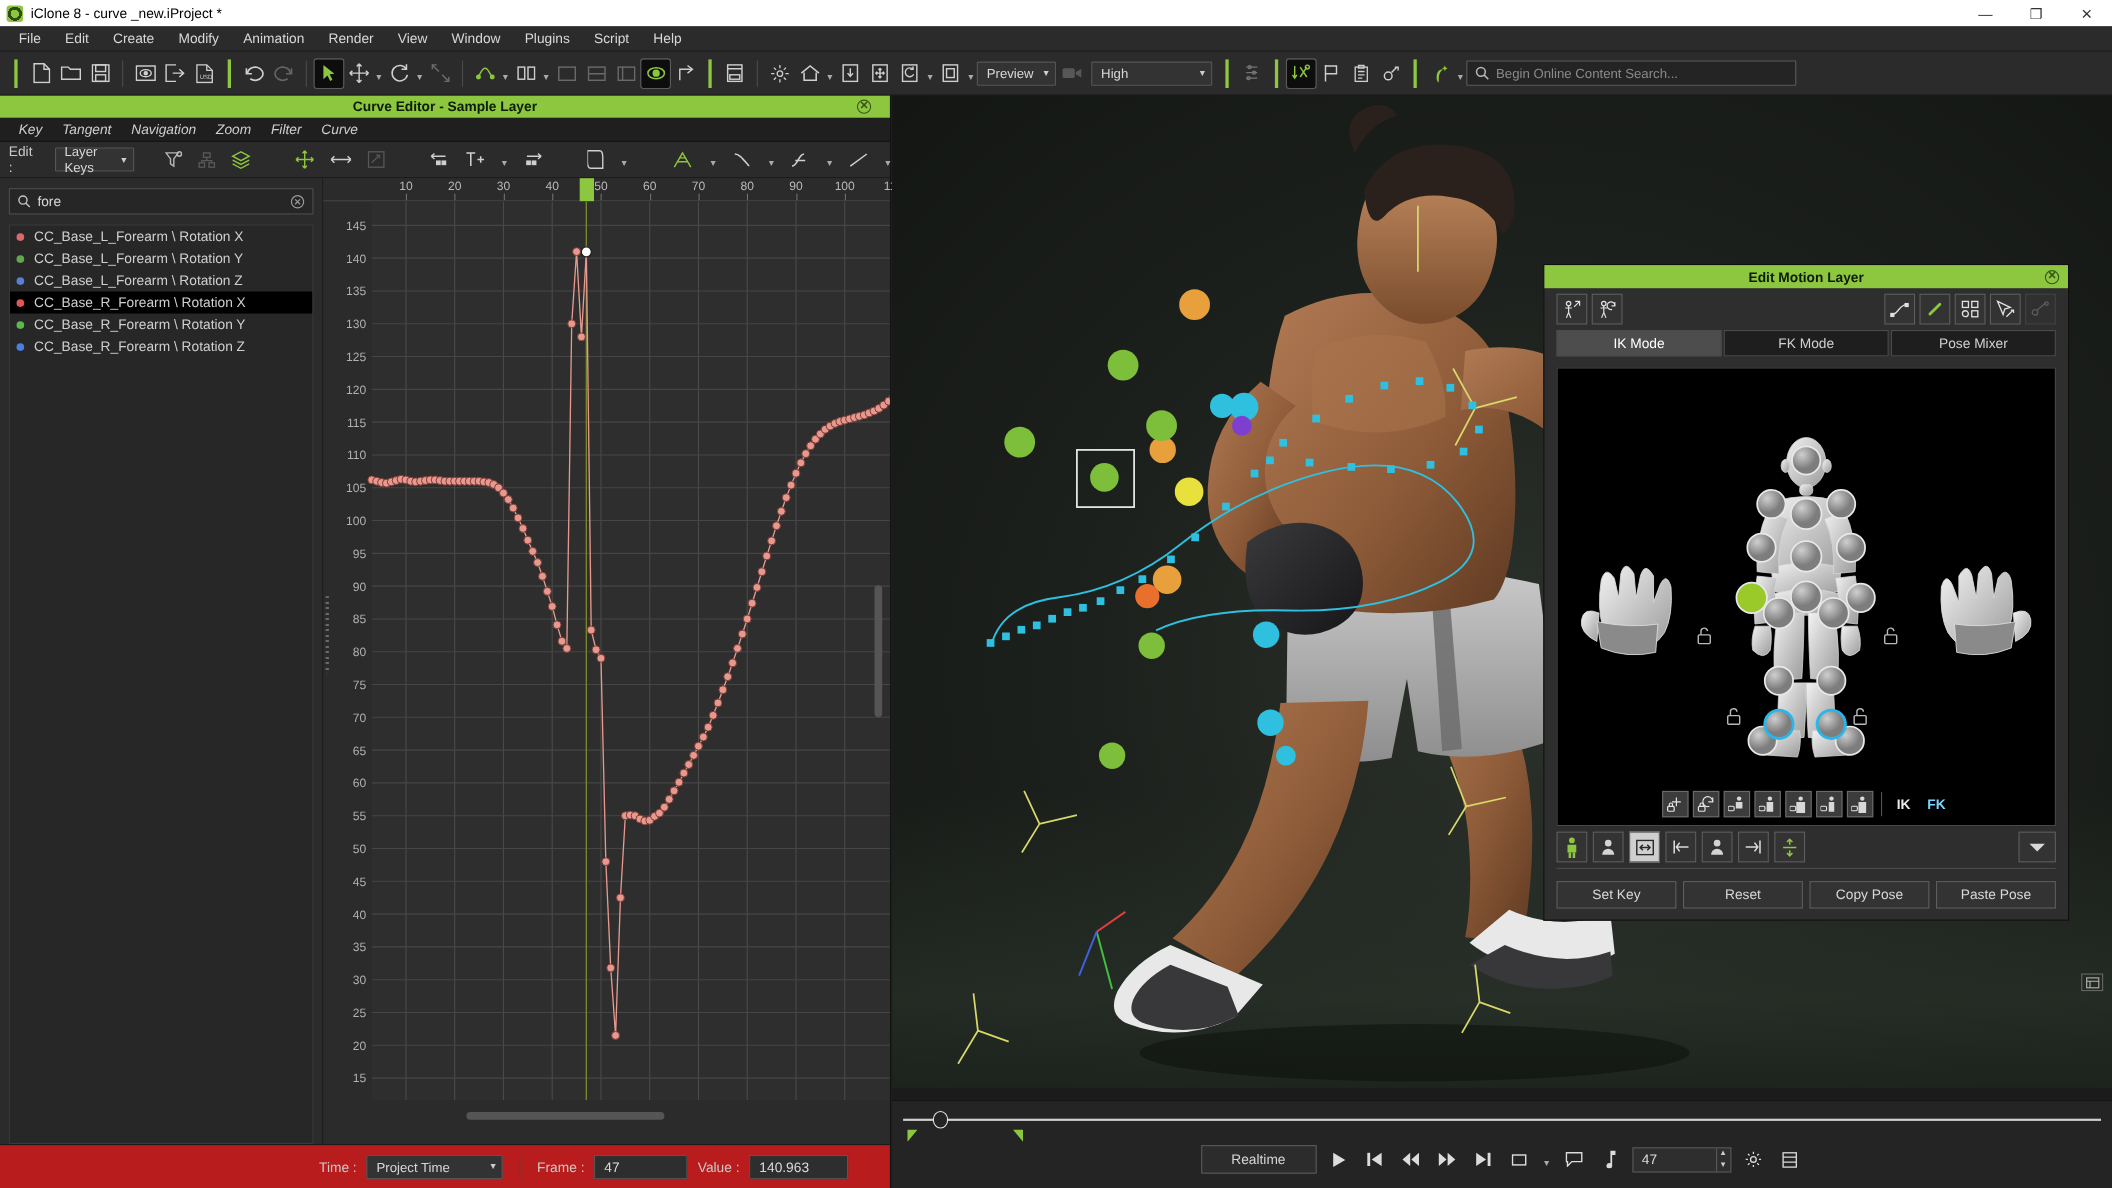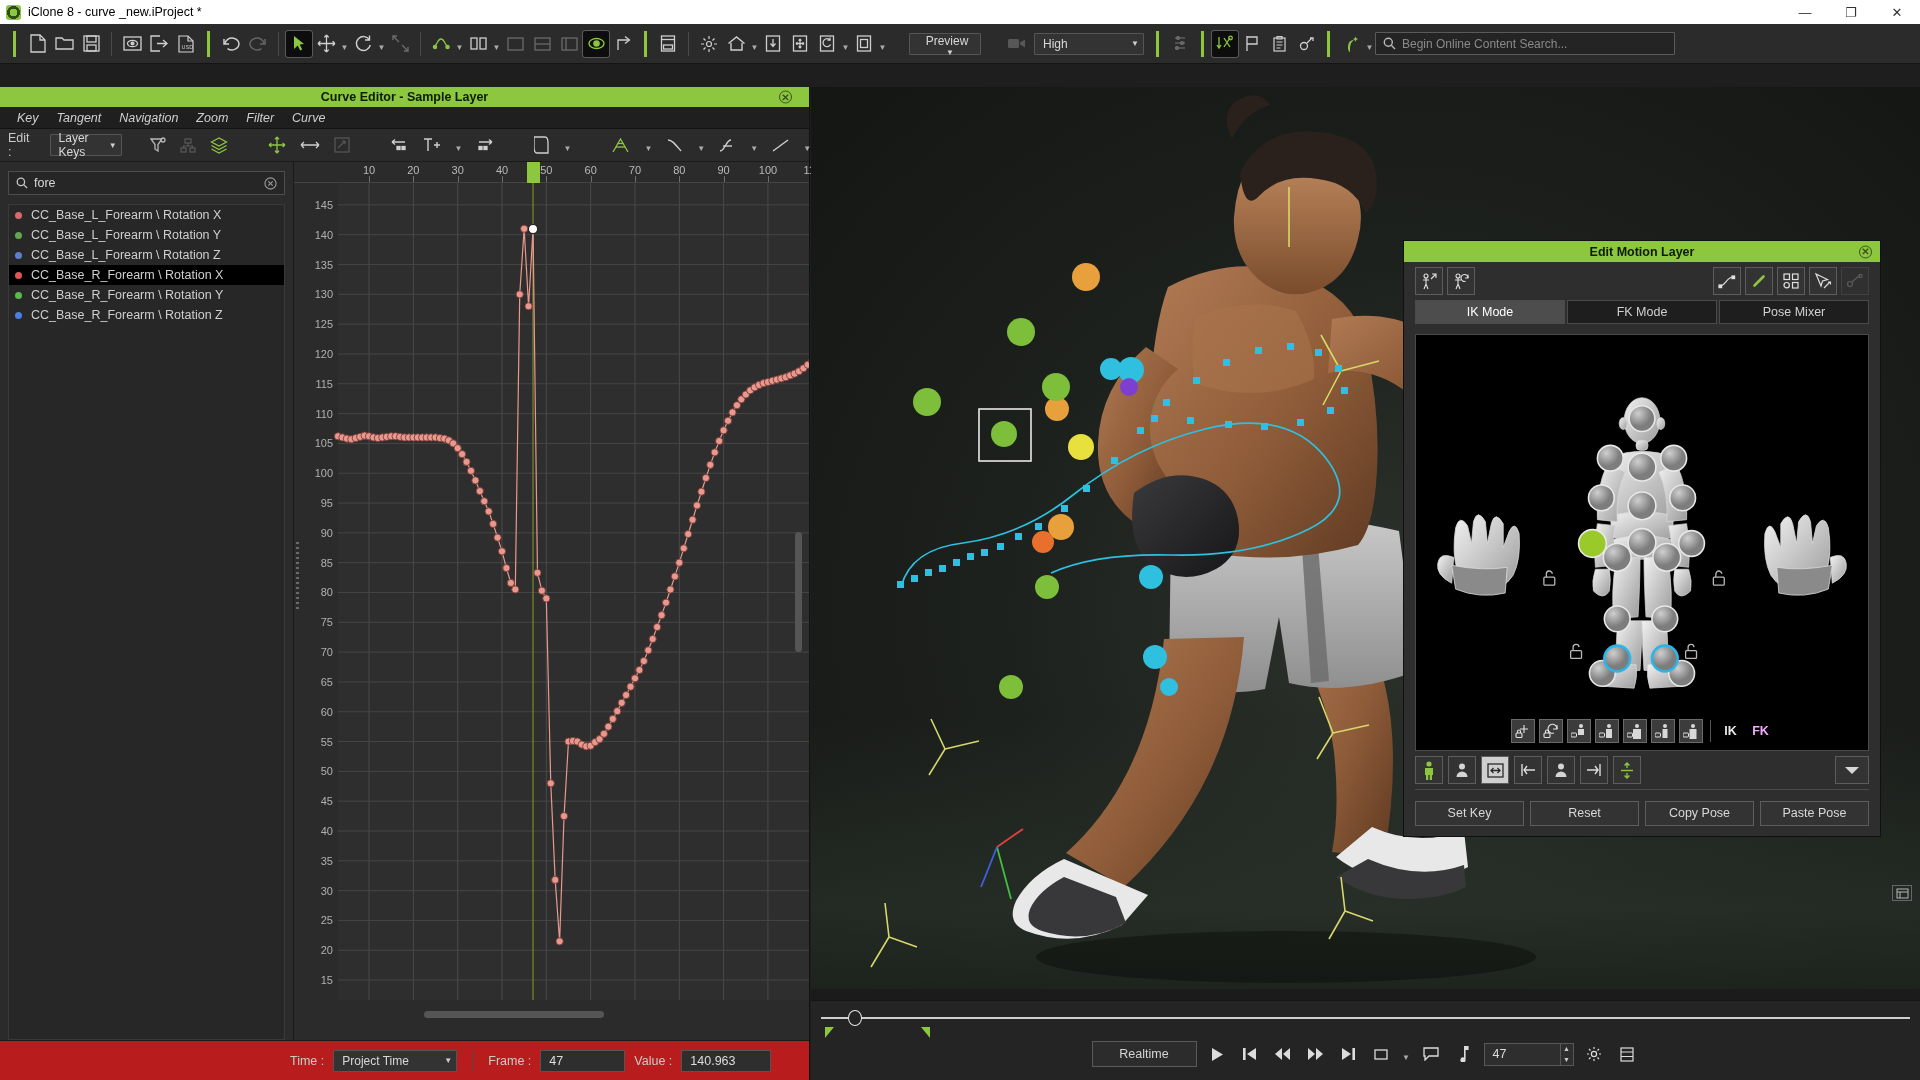--- a/index.html
+++ b/index.html
@@ -172,20 +172,33 @@
   <div class="titlebar">
     <div class="logo"></div>
     <span>iClone 8 - curve _new.iProject *</span>
     <div class="wbtns">
       <div class="wbtn">—</div>
       <div class="wbtn">❐</div>
       <div class="wbtn close">✕</div>
     </div>
   </div>
 
+  <div class="menubar">
+    <div class="mi">File</div>
+    <div class="mi">Edit</div>
+    <div class="mi">Create</div>
+    <div class="mi">Modify</div>
+    <div class="mi">Animation</div>
+    <div class="mi">Render</div>
+    <div class="mi">View</div>
+    <div class="mi">Window</div>
+    <div class="mi">Plugins</div>
+    <div class="mi">Script</div>
+    <div class="mi">Help</div>
+  </div>
 
   <div class="maintoolbar">
     <div class="tb-sep green"></div>
 
     <div class="tbi">
       <svg width="17" height="19" viewBox="0 0 17 19" fill="none" stroke="#cfcfcf" stroke-width="1.3">
           <path d="M2 1h9l5 5v12H2z"></path>
           <path d="M11 1v5h5"></path>
         </svg>
       </div>
@@ -359,21 +372,21 @@
       </div>
     <div class="caret">▼</div>
     <div class="tbi">
       <svg width="16" height="17" viewBox="0 0 16 17" fill="none" stroke="#cfcfcf" stroke-width="1.3">
           <rect x="1.5" y="1" width="13" height="15"></rect>
           <rect x="4.5" y="4.5" width="7" height="8"></rect>
         </svg>
       </div>
     <div class="caret">▼</div>
 
-    <div class="combo" style="width:59px;margin:0 21px;flex-direction:column;">
+    <div class="combo" style="width:59px;margin:0 0;">
       <span class="cv">Preview</span>
       <span class="arrow">▼</span>
     </div>
     <div class="tbi" style="opacity:.4">
       <svg width="19" height="13" viewBox="0 0 19 13" fill="#9a9a9a">
           <rect x="1" y="2" width="11" height="9" rx="1.5"></rect>
           <path d="M13 5.5L18 2.5v8l-5-3z"></path>
         </svg>
       </div>
     <div class="combo" style="width:110px;margin:0 4px;">
@@ -1254,21 +1267,21 @@
           </div>
         <div class="sqbtn" style="width:24px;height:24px;border-color:#6a6a6a;background:#3c3c3c">
           <svg width="16" height="16" viewBox="0 0 16 16" fill="#d8d8d8">
               <circle cx="10" cy="3" r="2"></circle>
               <path d="M6.5 6h7v10h-7z"></path>
               <rect x="0" y="10" width="5.5" height="4" rx="1" fill="none" stroke="#e4e4e4" stroke-width="1"></rect>
             </svg>
           </div>
         <div style="width:1px;height:22px;background:#555;margin:0 3px"></div>
         <div class="sqbtn" style="width:26px;height:22px;border:none;background:transparent;font-size:12.5px;font-weight:bold;color:#e8e8e8">IK</div>
-        <div class="sqbtn" style="width:26px;height:22px;border:none;background:transparent;font-size:12.5px;font-weight:bold;color:#f0abfc">FK</div>
+        <div class="sqbtn" style="width:26px;height:22px;border:none;background:transparent;font-size:12.5px;font-weight:bold;color:#7dd3fc">FK</div>
       </div>
     </div>
 
     <div class="emlrow2">
       <div class="sqbtn">
         <svg width="16" height="19" viewBox="0 0 16 19" fill="#8dc63f">
             <circle cx="8" cy="3" r="2.6"></circle>
             <path d="M4 7h8v7H4z"></path>
             <path d="M5 14h2.3v5H5zM8.7 14H11v5H8.7z"></path>
           </svg>

